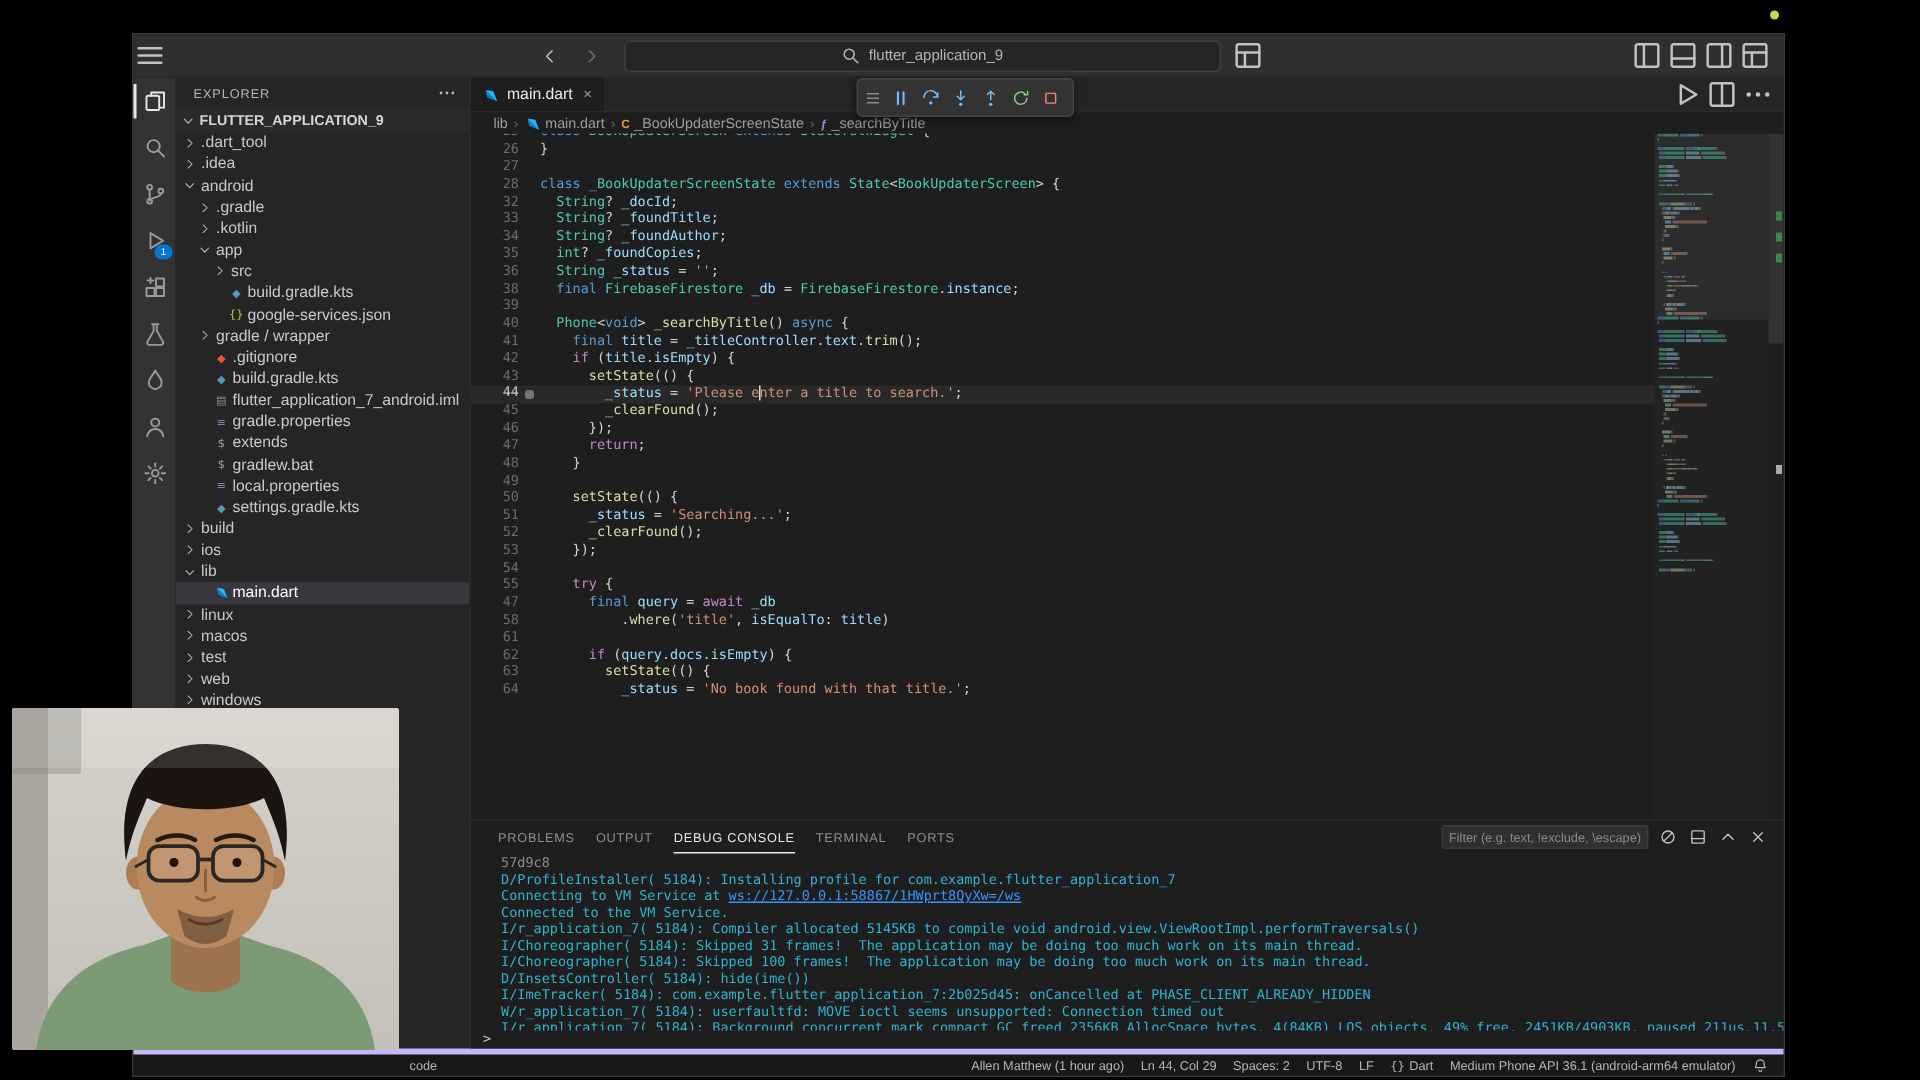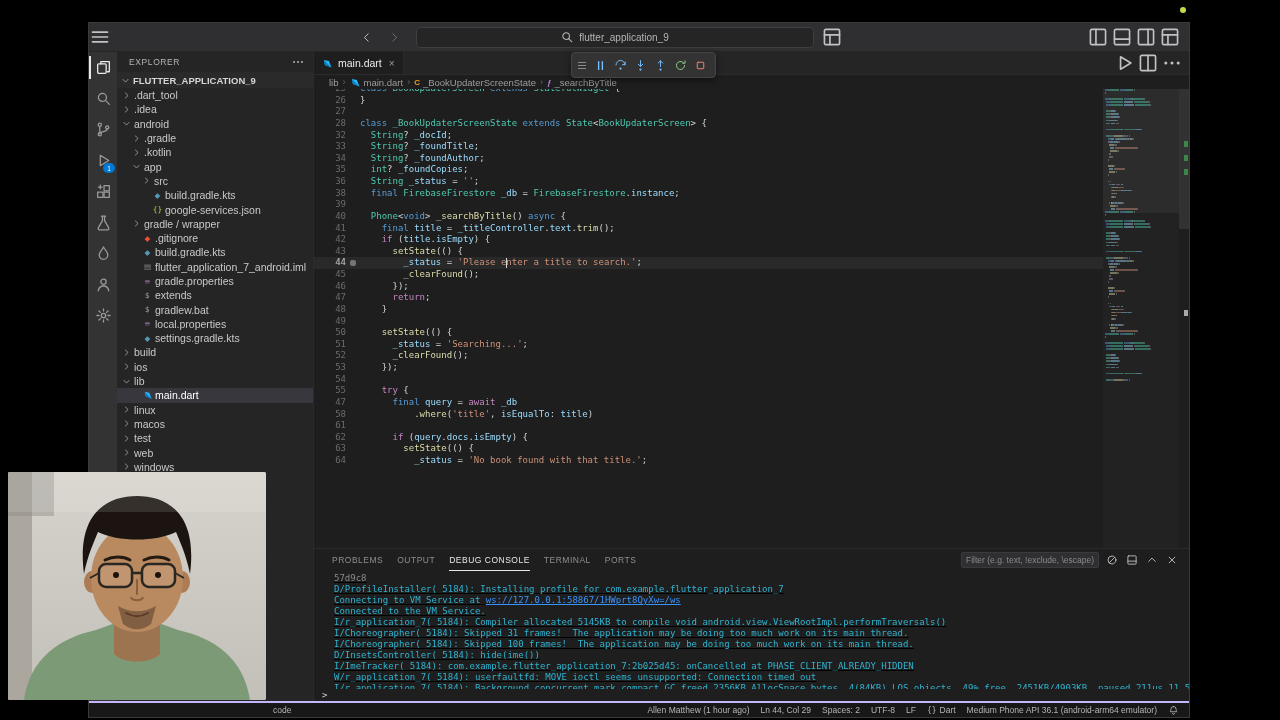--- a/index.html
+++ b/index.html
@@ -100,28 +100,28 @@
   .panel{height:152px;flex:0 0 152px;border-top:1px solid #2b2b2b;background:#1e1e1e;display:flex;flex-direction:column;}
   .panel-head{height:21px;flex:0 0 21px;display:flex;align-items:center;padding:0 8px 0 18px;gap:14px;}
   .ptab{font-size:8.5px;letter-spacing:.5px;color:#8f8f8f;height:100%;display:flex;align-items:center;border-bottom:1px solid transparent;}
   .ptab.active{color:#e7e7e7;border-bottom:1px solid #e7e7e7;}
   .panel-right{margin-left:auto;display:flex;align-items:center;gap:4px;}
   .pfilter{width:128px;height:14px;background:#2f2f32;border:1px solid #3a3a3d;border-radius:2px;color:#cccccc;
            font-size:8.5px;padding:0 4px;outline:none;}
   .pfilter::placeholder{color:#8a8a8a;}
   .pact{width:18px;height:18px;display:flex;align-items:center;justify-content:center;color:#c2c2c2;}
   .console{flex:1;overflow:hidden;font-family:"DejaVu Sans Mono",monospace;font-size:9px;line-height:11.05px;
-           padding:3px 0 0 20px;white-space:pre;text-decoration:underline;}
+           padding:3px 0 0 20px;white-space:pre;}
   .con-t{color:#2fb3d1;} .con-g{color:#8a8a8a;}
   .con-link{color:#3794ff;text-decoration:underline;}
   .con-prompt{height:12px;display:flex;align-items:center;padding-left:8px;color:#d0d0d0;
               font-family:"DejaVu Sans Mono",monospace;font-size:9px;}
 
   
-  .statusbar{height:14px;flex:0 0 14px;background:#181818;border-top:2px solid #c4b5fd;display:flex;align-items:center;
+  .statusbar{height:14px;flex:0 0 14px;background:#181818;border-top:4px solid #c4b5fd;display:flex;align-items:center;
              font-size:8.5px;color:#b5b5b5;}
   .sb-left{display:flex;gap:10px;padding-left:184px;}
   .sb-right{margin-left:auto;display:flex;align-items:center;gap:11px;padding-right:10px;white-space:nowrap;}
   .sb-item{display:flex;align-items:center;gap:3px;}
   .sb-braces{font-family:"DejaVu Sans Mono",monospace;font-size:8px;color:#b5b5b5;}
 
   
   .webcam{position:absolute;left:8px;top:472px;width:258px;height:228px;z-index:20;overflow:hidden;border-radius:2px;}
 
   .ic{display:inline-flex;align-items:center;justify-content:center;}

